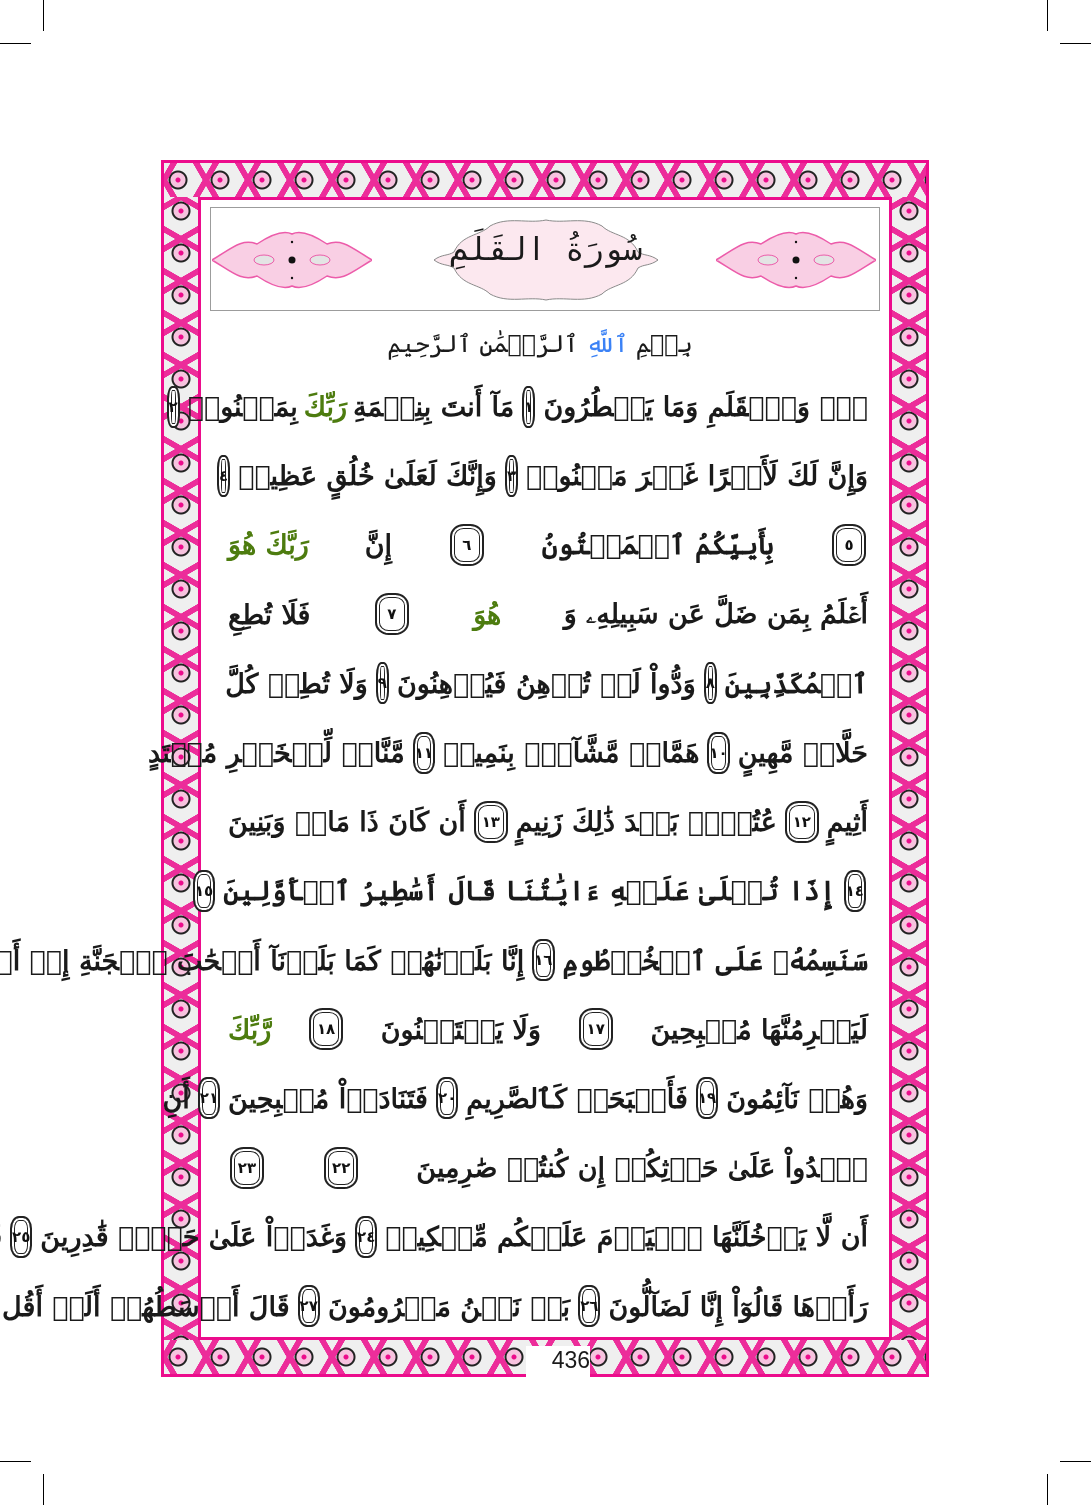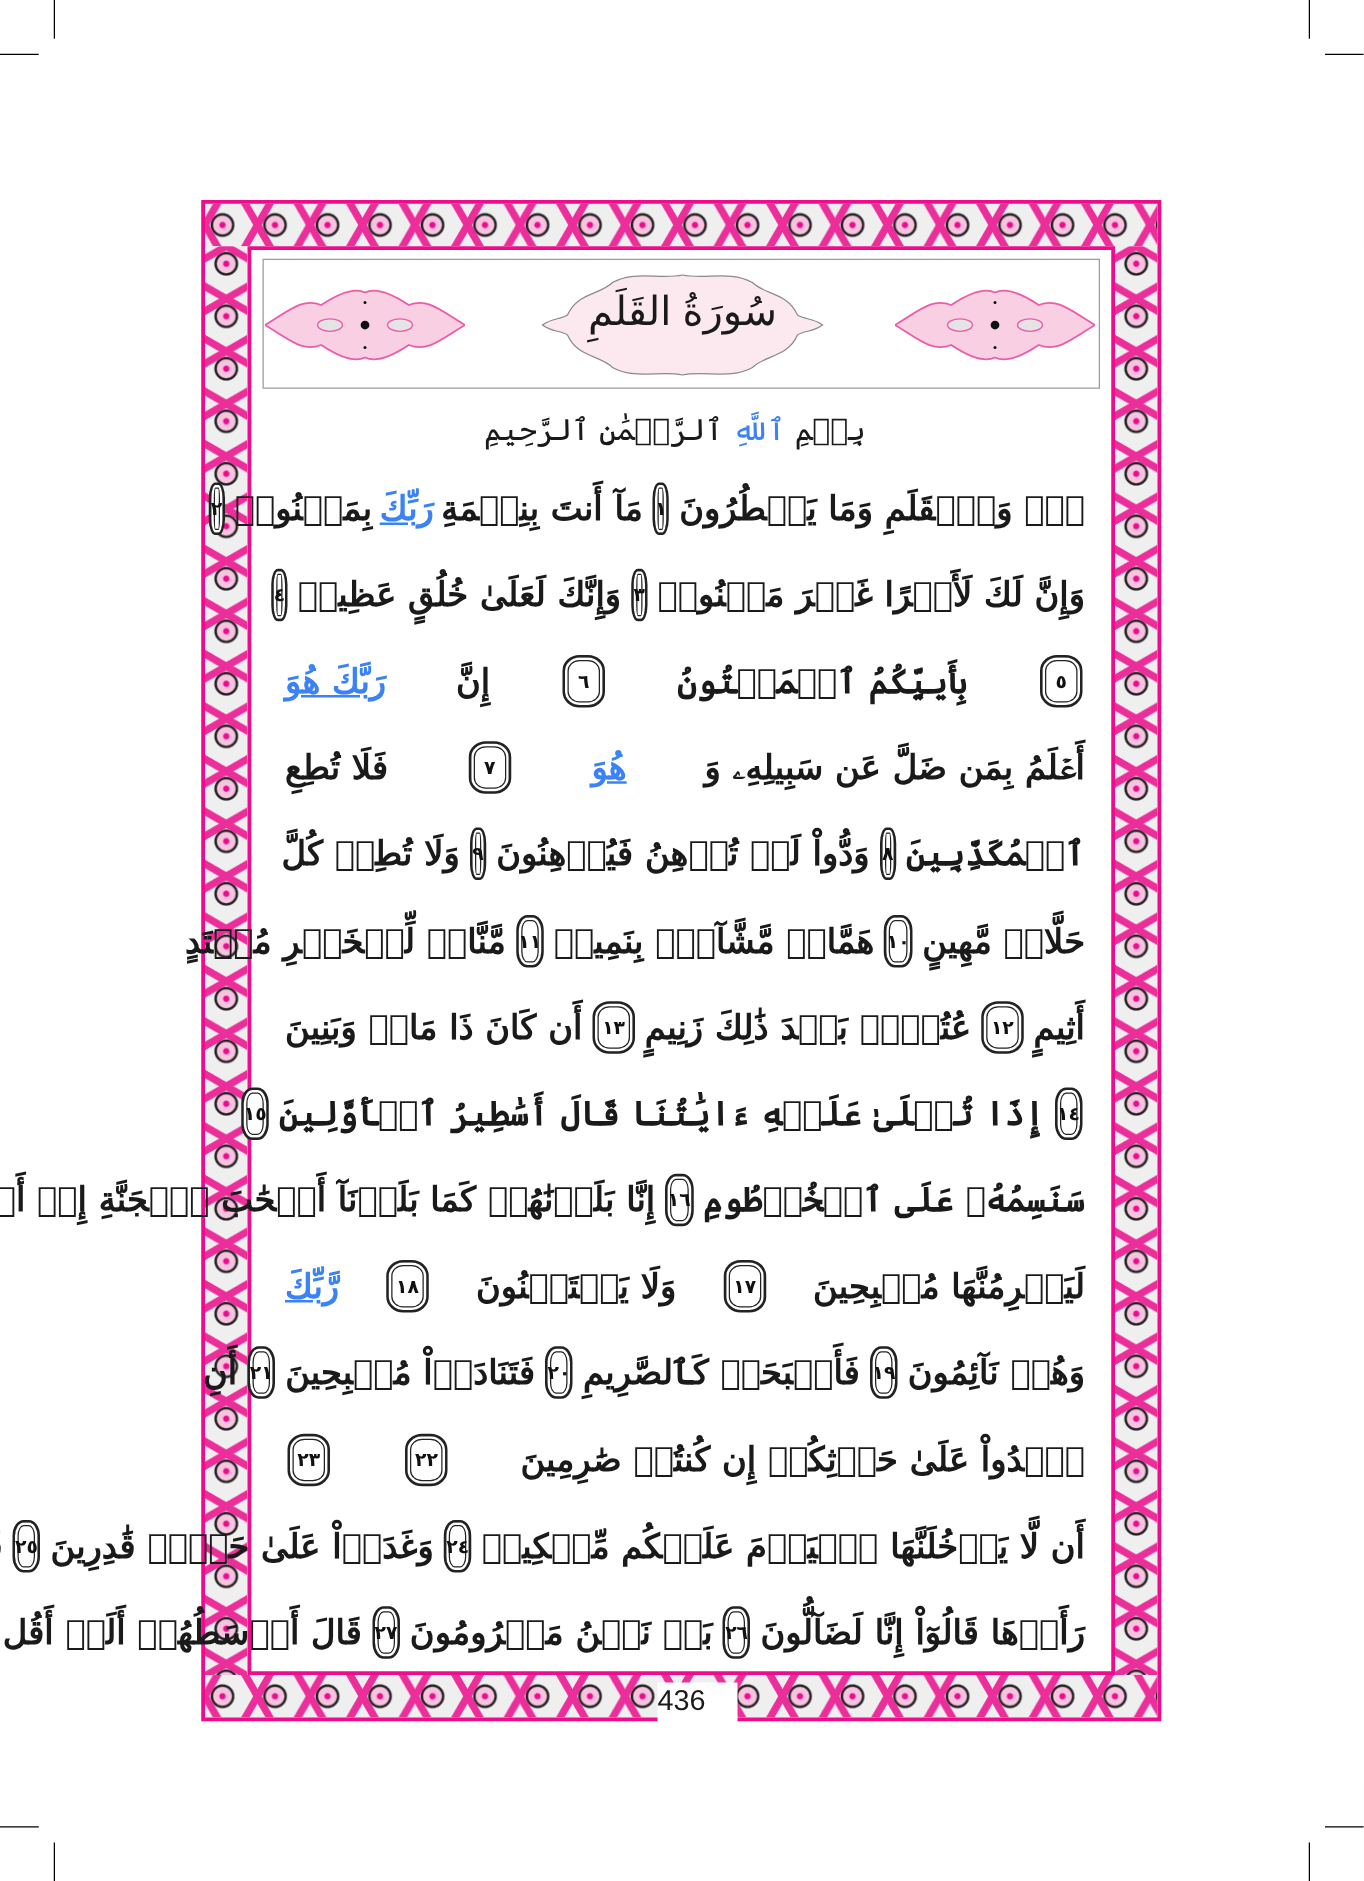--- a/index.html
+++ b/index.html
@@ -24,33 +24,33 @@
   .orn-v{position:absolute;inset:0;background:
       radial-gradient(circle at 17px 14px,#ec0c8c 2px,transparent 3px),
       radial-gradient(circle at 17px 14px,#f7c3df 7px,transparent 8px),
       radial-gradient(circle at 17px 14px,#222 9px,transparent 10px);
       background-size:34px 42px;}
   .orn-v2{position:absolute;inset:0;background:
       linear-gradient(30deg,transparent 44%,#ec0c8c 45%,#ec0c8c 55%,transparent 56%),
       linear-gradient(-30deg,transparent 44%,#ec0c8c 45%,#ec0c8c 55%,transparent 56%);
       background-size:34px 42px;background-position:0 21px;opacity:.85;}
   .inner{position:absolute;left:34px;top:34px;right:34px;bottom:34px;background:#fff;border:3px solid #ec0c8c;box-sizing:border-box;}
-  .page-num{position:absolute;left:526px;top:1346px;width:64px;height:34px;font-family:"Liberation Sans",sans-serif;font-size:23px;color:#1a1a1a;text-align:left;line-height:28px;background:#fff;}
+  .page-num{position:absolute;left:526px;top:1346px;width:64px;height:34px;font-family:"Liberation Sans",sans-serif;font-size:23px;color:#1a1a1a;text-align:right;line-height:28px;background:#fff;}
   .header-box{position:absolute;left:210px;top:207px;width:670px;height:104px;border:1px solid #9c9c9c;box-sizing:border-box;background:#fff;}
   .cartouche{position:absolute;left:428px;top:214px;width:236px;height:92px;}
   .side-orn{position:absolute;top:230px;width:160px;height:60px;}
   .side-orn.l{left:212px;}
   .side-orn.r{left:716px;}
-  .surah-title{position:absolute;left:428px;top:230px;width:236px;text-align:center;font-family:Liberation Sans, sans-serif;font-size:32px;color:#1a1a1a;direction:rtl;}
+  .surah-title{position:absolute;left:428px;top:230px;width:236px;text-align:center;font-family:Liberation Mono, monospace;font-size:32px;color:#1a1a1a;direction:rtl;}
   .basmala{position:absolute;left:330px;top:330px;width:420px;text-align:center;font-family:"DejaVu Serif",serif;font-size:24px;color:#1a1a1a;direction:rtl;}
   .basmala .hl{color:#3b82f6;}
   .lines{position:absolute;left:228px;top:372px;width:640px;}
   .line{height:69.2px;display:flex;flex-direction:row-reverse;justify-content:space-between;align-items:center;direction:rtl;font-family:"DejaVu Serif",serif;font-size:27px;font-weight:bold;color:#1a1a1a;white-space:nowrap;}
   .seg{display:inline-block;}
-  .seg.hl{color:#3b82f6;text-decoration:underline;}
+  .seg.hl{color:#4d7c0f;}
   .ayah{display:inline-flex;align-items:center;justify-content:center;width:30px;height:38px;border:2px solid #222;border-radius:40% / 30%;font-size:15px;font-weight:bold;color:#111;background:#fff;box-shadow:inset 0 0 0 2px #fff,inset 0 0 0 3px #222;font-family:"DejaVu Sans",sans-serif;direction:rtl;margin:0 2px;}
   .line-inner{display:flex;flex-direction:row;direction:rtl;align-items:center;gap:6px;width:100%;justify-content:space-between;}
 </style>
 </head>
 <body>
 
 <div class="crop" style="left:43px;top:0;width:1px;height:31px;"></div>
 <div class="crop" style="left:0;top:43px;width:31px;height:1px;"></div>
 <div class="crop" style="left:1047px;top:0;width:1px;height:31px;"></div>
 <div class="crop" style="left:1060px;top:43px;width:31px;height:1px;"></div>

